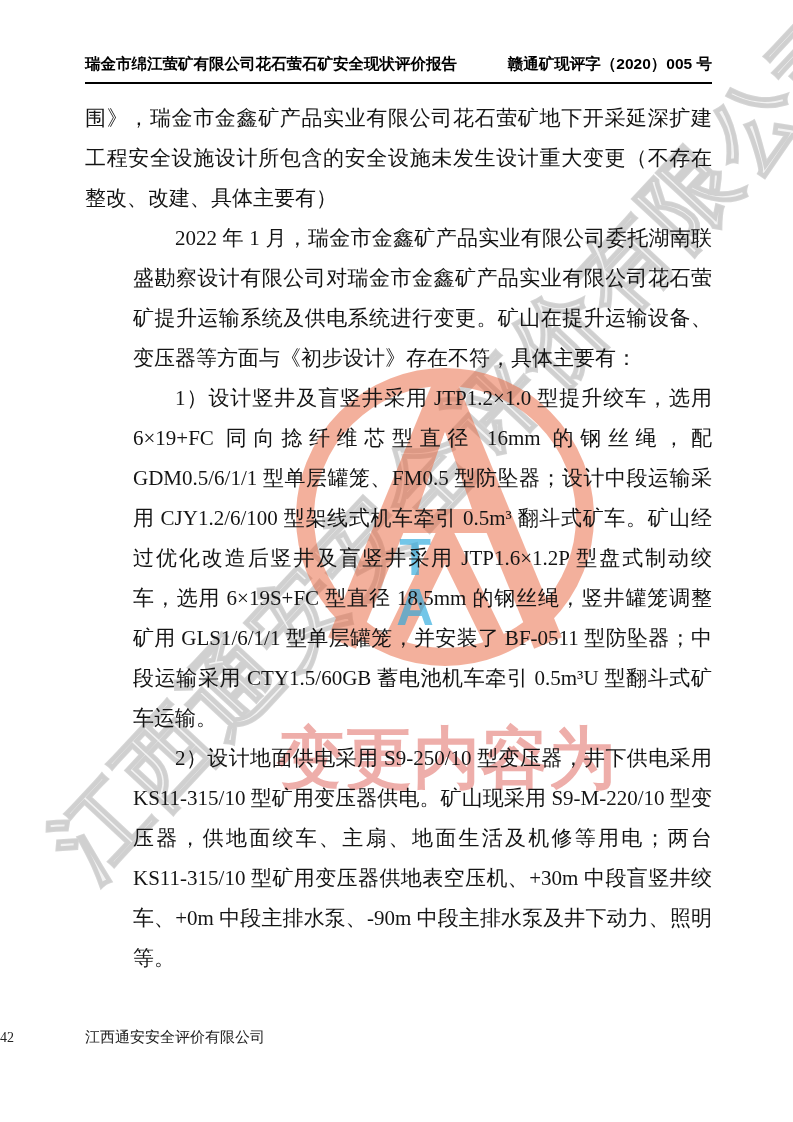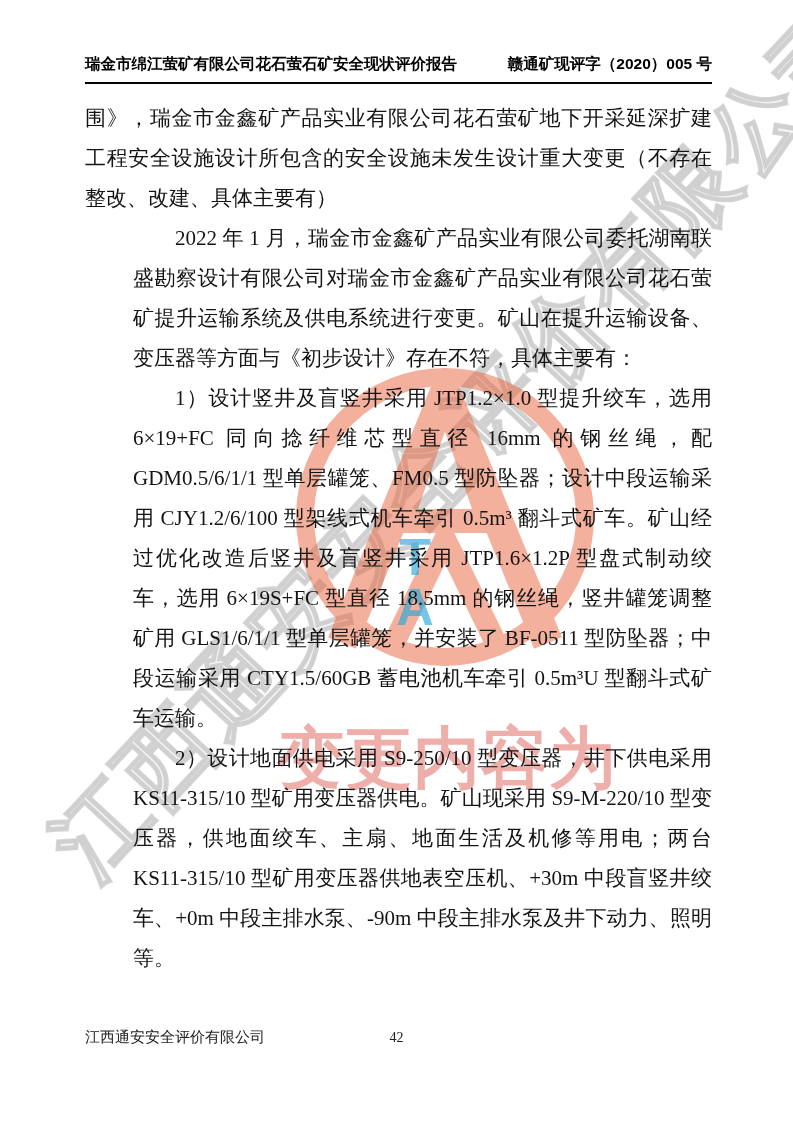--- a/index.html
+++ b/index.html
@@ -63,21 +63,21 @@
   }
   .doc-body p.indent { text-indent:42px;margin-left:48px; }
 
   .ftr-company {
     position:absolute; left:85px; top:1028px;
     font-family:"Liberation Sans","DejaVu Sans",sans-serif;
     font-size:15px; color:#222;
   }
   .ftr-page {
     position:absolute; left:0; right:0; top:1030px;
-    text-align:center;
+    text-align:left;
     font-size:14px; color:#222;
   }
 </style>
 </head>
 <body>
 
 <div class="page">
 
   <div class="wm-layer">
 

